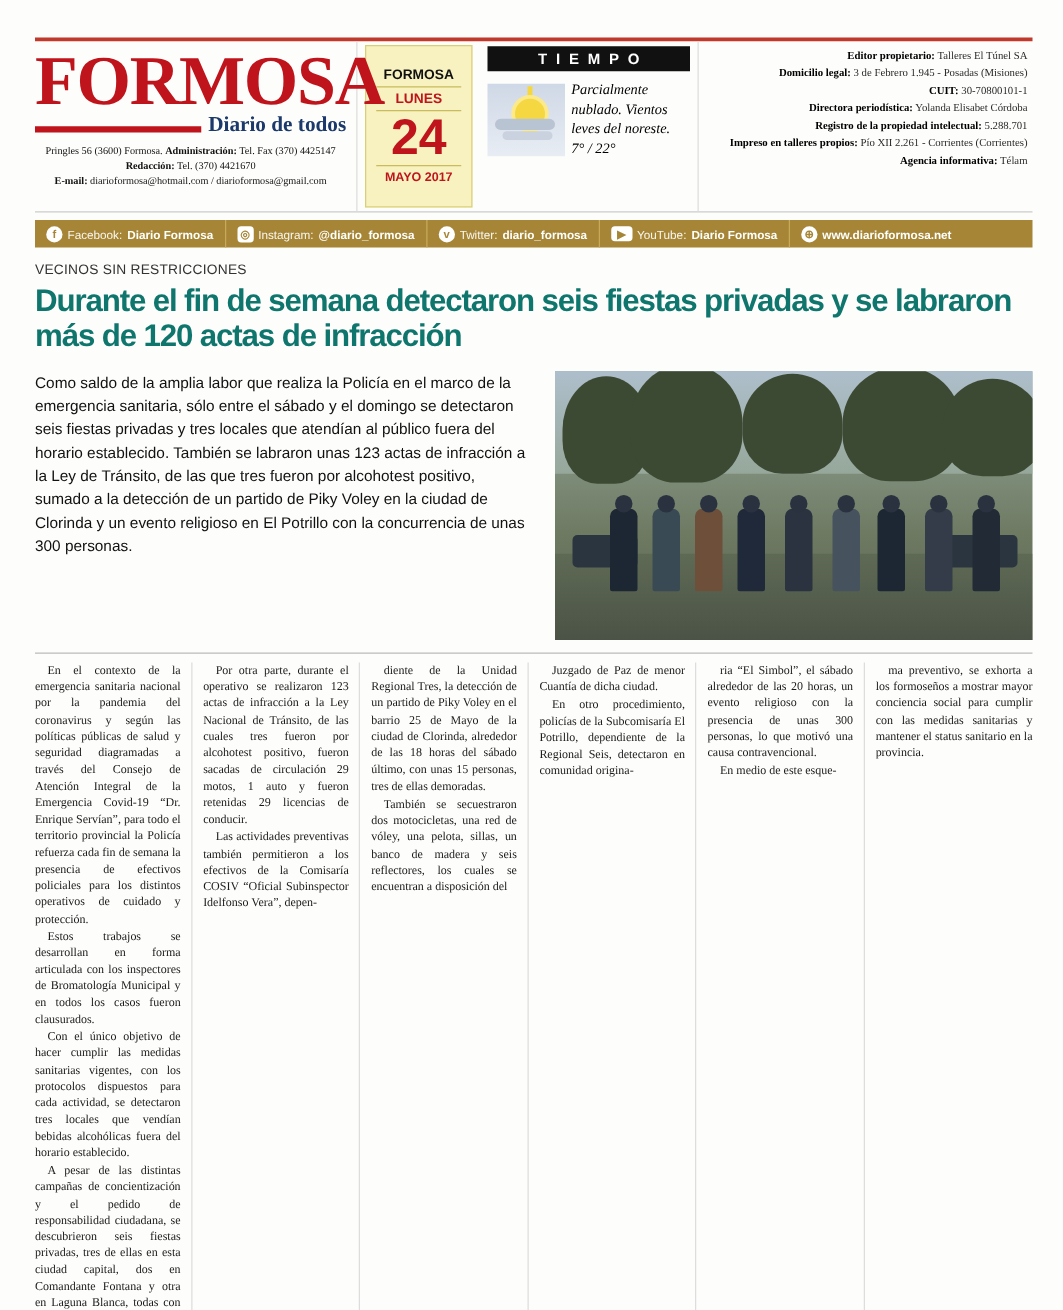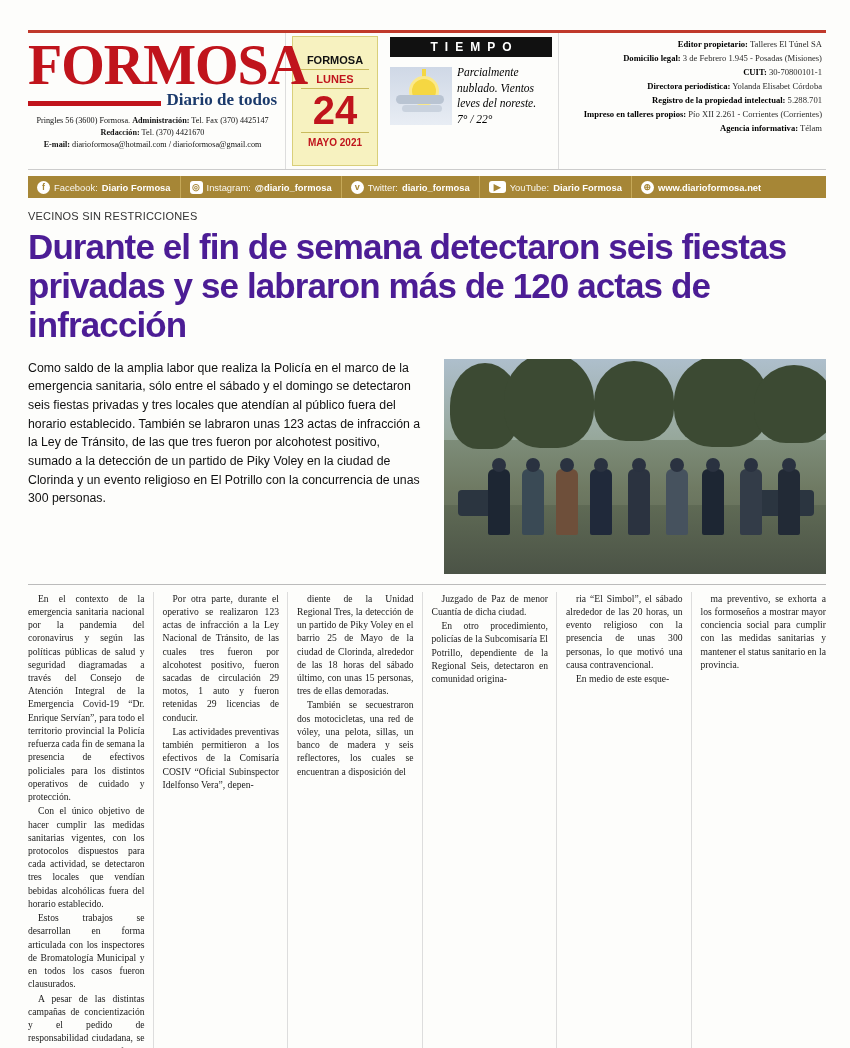--- a/index.html
+++ b/index.html
@@ -170,24 +170,24 @@
     margin: 12px 28px 0 28px;
     font-family: "Liberation Sans", sans-serif;
     font-size: 11px; letter-spacing: 0.2px;
     color: #333;
     text-transform: uppercase;
   }
   .headline1 {
     margin: 5px 28px 0 28px;
     font-family: "Liberation Sans", sans-serif;
     font-weight: bold;
-    font-size: 35px;
+    font-size: 25px;
     line-height: 1.12;
     letter-spacing: -0.9px;
-    color: #4c1d95;
+    color: #0f766e;
   }
   .lead-row {
     display: flex; margin: 14px 24px 0 28px; gap: 18px;
   }
   .lead-text {
     width: 398px;
     font-family: "Liberation Sans", sans-serif;
     font-size: 12.3px;
     line-height: 1.52;
     color: #111;
@@ -245,21 +245,21 @@
         <div><span>Pringles 56 (3600) Formosa. </span><b>Administración:</b><span> Tel. Fax (370) 4425147</span></div>
         <div><b>Redacción:</b><span> Tel. (370) 4421670</span></div>
         <div><b>E-mail:</b><span> diarioformosa@hotmail.com / diarioformosa@gmail.com</span></div>
       </div>
     </div>
 
     <div class="mh-date">
       <div class="d-formosa">FORMOSA</div>
       <div class="d-day">LUNES</div>
       <div class="d-num">24</div>
-      <div class="d-month">MAYO 2021</div>
+      <div class="d-month">MAYO 2017</div>
     </div>
 
     <div class="mh-weather">
       <div class="w-title">TIEMPO</div>
       <div class="w-body">
         <div class="w-icon">
           <div class="w-ray"></div>
           <div class="w-sun"></div>
           <div class="w-cloud"></div>
           <div class="w-cloud2"></div>
@@ -332,22 +332,22 @@
       <div class="ph-fig" style="left:222px; background:#46525e;"></div>
       <div class="ph-fig" style="left:258px; background:#1d2633;"></div>
       <div class="ph-fig" style="left:296px; background:#333c48;"></div>
       <div class="ph-fig" style="left:334px; background:#222a36;"></div>
     </div>
   </div>
 
   <div class="cols">
     <div class="col">
       <p>En el contexto de la emergencia sanitaria nacional por la pandemia del coronavirus y según las políticas públicas de salud y seguridad diagramadas a través del Consejo de Atención Integral de la Emergencia Covid-19 “Dr. Enrique Servían”, para todo el territorio provincial la Policía refuerza cada fin de semana la presencia de efectivos policiales para los distintos operativos de cuidado y protección.</p>
+      <p>Estos trabajos se desarrollan en forma articulada con los inspectores de Bromatología Municipal y en todos los casos fueron clausurados.</p>
       <p>Con el único objetivo de hacer cumplir las medidas sanitarias vigentes, con los protocolos dispuestos para cada actividad, se detectaron tres locales que vendían bebidas alcohólicas fuera del horario establecido.</p>
-      <p>Estos trabajos se desarrollan en forma articulada con los inspectores de Bromatología Municipal y en todos los casos fueron clausurados.</p>
       <p>A pesar de las distintas campañas de concientización y el pedido de responsabilidad ciudadana, se descubrieron seis fiestas privadas, tres de ellas en esta ciudad capital, dos en Comandante Fontana y otra en Laguna Blanca, todas con aglomeración de personas, sin la utilización del barbijo, ni distanciamiento social, con ingesta de bebidas alcohólicas, en algunos casos con la presencia de menores, conducta que constituye un riesgo para el esquema sanitario y demuestra un desinterés total de estas personas por la vida.</p>
     </div>
     <div class="col">
       <p>Por otra parte, durante el operativo se realizaron 123 actas de infracción a la Ley Nacional de Tránsito, de las cuales tres fueron por alcohotest positivo, fueron sacadas de circulación 29 motos, 1 auto y fueron retenidas 29 licencias de conducir.</p>
       <p>Las actividades preventivas también permitieron a los efectivos de la Comisaría COSIV “Oficial Subinspector Idelfonso Vera”, depen-</p>
     </div>
     <div class="col">
       <p>diente de la Unidad Regional Tres, la detección de un partido de Piky Voley en el barrio 25 de Mayo de la ciudad de Clorinda, alrededor de las 18 horas del sábado último, con unas 15 personas, tres de ellas demoradas.</p>
       <p>También se secuestraron dos motocicletas, una red de vóley, una pelota, sillas, un banco de madera y seis reflectores, los cuales se encuentran a disposición del</p>
     </div>

